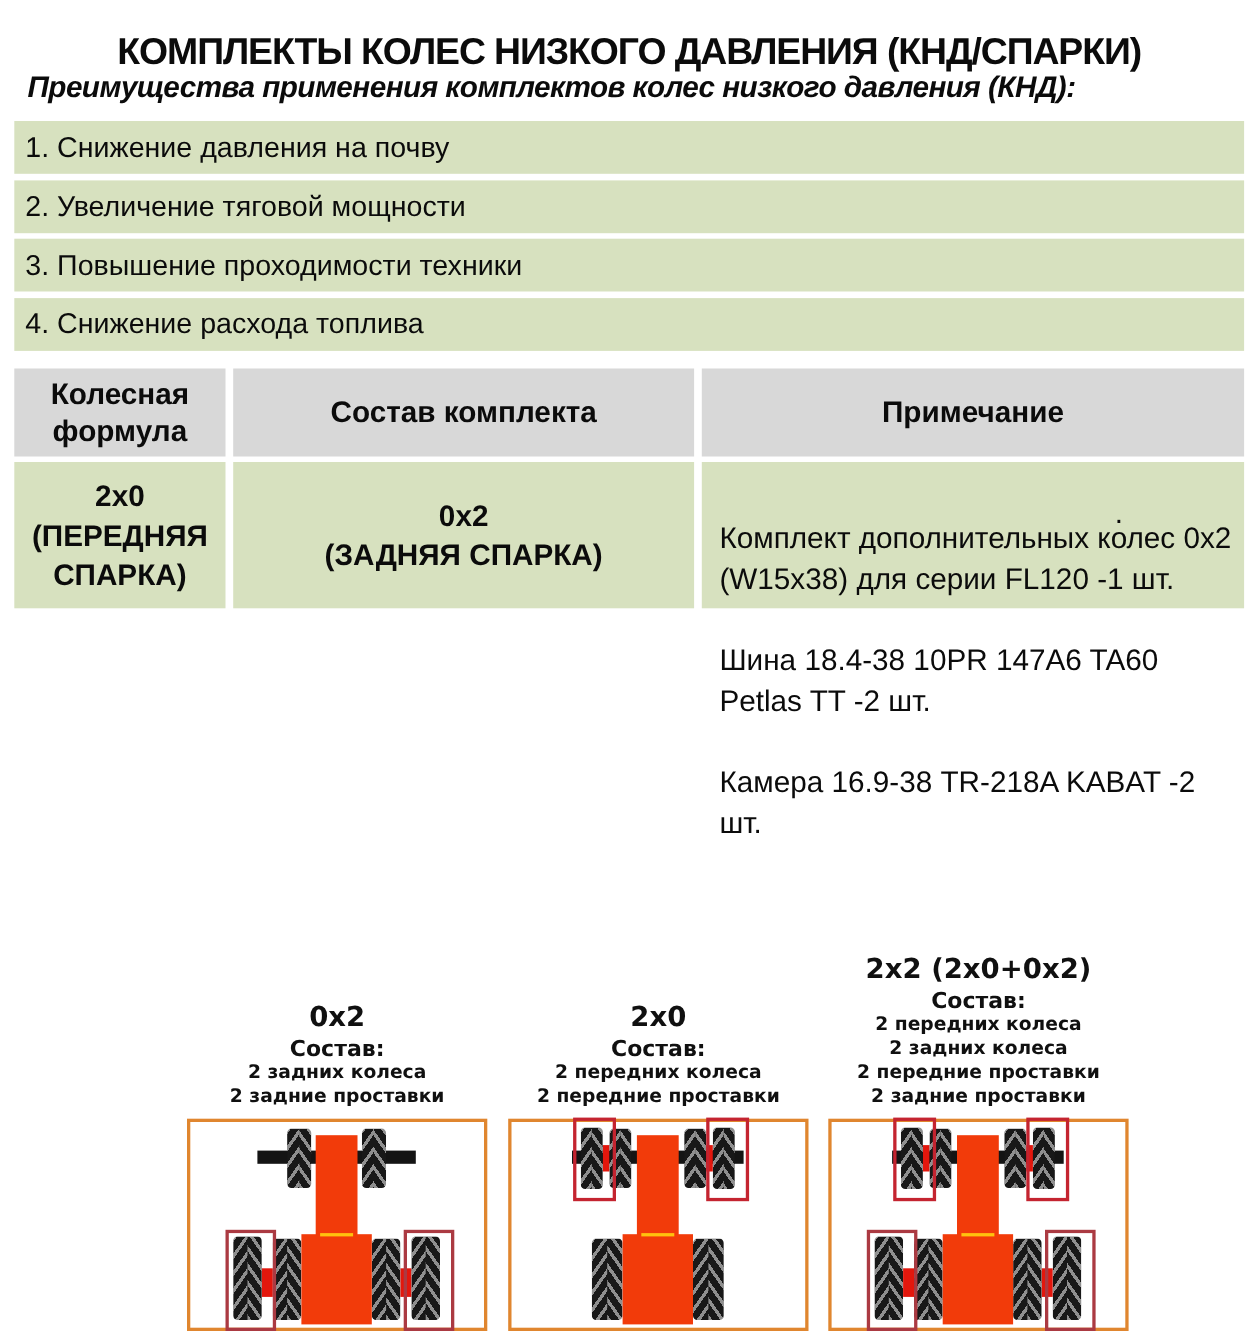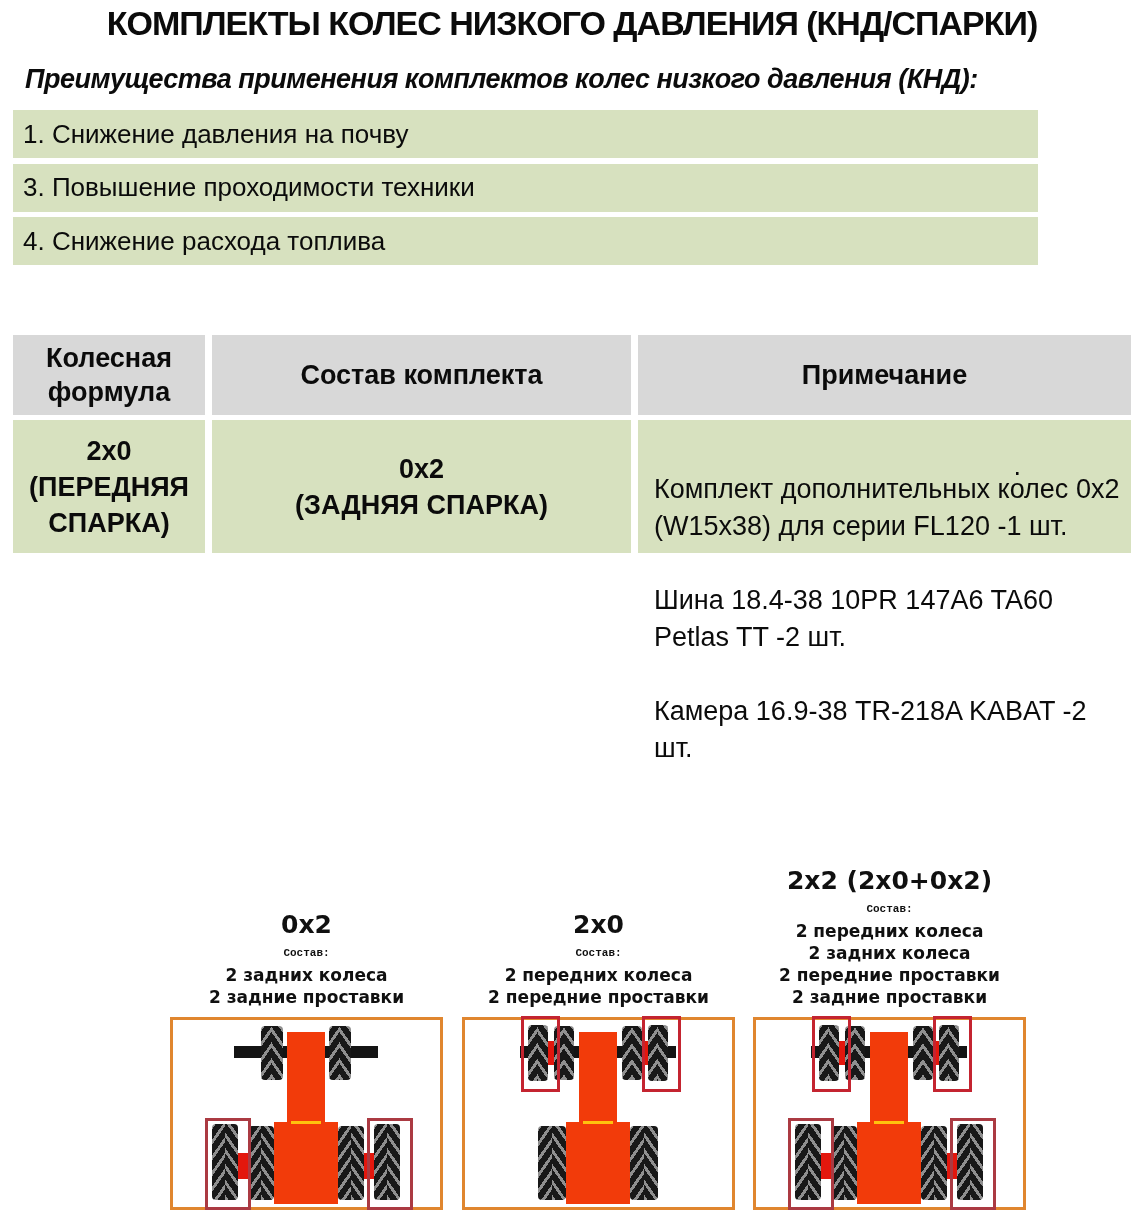--- a/index.html
+++ b/index.html
@@ -4,28 +4,28 @@
 <style>
   html,body{margin:0;padding:0;background:#fff;}
   body{
     width:1144px;height:1219px;position:relative;overflow:hidden;
     font-family:"Liberation Sans", sans-serif;color:#0b0b0b;
     --green:#d7e1bf;--gray:#d8d8d8;--orange:#e0862f;--tractor:#f23b0a;
     --hl-front:#c42430;--hl-rear:#ab3a42;--spacer:#e3170d;--yellow:#ffc20e;
     --tire:#181818;--tread:#8f8f8f;--axle:#141414;
   }
   .page-title{
-    position:absolute;top:4px;left:0;width:1144px;text-align:center;
+    position:absolute;top:28px;left:0;width:1144px;text-align:center;
     font-size:34px;font-weight:bold;letter-spacing:-1px;
   }
   .subtitle{
     position:absolute;top:64px;left:25px;width:1100px;
     font-size:27px;font-weight:bold;font-style:italic;letter-spacing:-0.5px;
   }
-  .benefits{position:absolute;top:110px;left:13px;width:1025px;}
+  .benefits{position:absolute;top:110px;left:13px;width:1118px;}
   .benefit{
     height:48px;margin-bottom:5.5px;background:var(--green);
     display:flex;align-items:center;padding-left:10px;box-sizing:border-box;
     font-size:26px;
   }
   .kit-table{
     position:absolute;top:335px;left:13px;width:910px;
     display:grid;grid-template-columns:192px 419px 493px;
     grid-template-rows:80px 133px 314px;column-gap:7px;row-gap:5px;
   }
@@ -57,21 +57,21 @@
     position:absolute;right:110px;bottom:68px;font-size:27px;white-space:normal;
   }
   
   .diagram{position:absolute;top:860px;height:350px;width:273px;}
   .d1{left:170px;} .d2{left:462px;} .d3{left:753px;}
   .diagram-labels{
     position:absolute;bottom:202px;left:0;right:0;text-align:center;
     font-family:"DejaVu Sans", sans-serif;font-weight:bold;color:#101010;
   }
   .diagram-title{font-size:25px;line-height:30px;margin-bottom:3px;}
-  .diagram-compose{font-size:11px;line-height:21px;font-family:Liberation Mono, monospace;}
+  .diagram-compose{font-size:20px;line-height:21px;}
   .diagram-line{font-size:17px;line-height:22px;}
   .tractor-box{
     position:absolute;top:157px;left:0;width:267px;height:187px;
     border:3px solid var(--orange);background:#fff;overflow:visible;
   }
   .part{position:absolute;}
   .body-part{background:var(--tractor);}
   .axle{background:var(--axle);}
   .spacer-part{background:var(--spacer);}
   .yellow-line{background:var(--yellow);}
@@ -88,20 +88,21 @@
   .hl-rear{border-color:var(--hl-rear);}
 </style>
 </head>
 <body style="--green: #d7e1bf; --gray: #d8d8d8; --orange: #e0862f; --tractor: #f23b0a; --hl-front: #c42430; --hl-rear: #ab3a42; --spacer: #e3170d; --yellow: #ffc20e;">
 
 <div class="page-title">КОМПЛЕКТЫ КОЛЕС НИЗКОГО ДАВЛЕНИЯ (КНД/СПАРКИ)</div>
 <div class="subtitle">Преимущества применения комплектов колес низкого давления (КНД):</div>
 
 <div class="benefits">
   <div class="benefit">1. Снижение давления на почву</div>
+  <div class="benefit">2. Увеличение тяговой мощности</div>
   <div class="benefit">3. Повышение проходимости техники</div>
   <div class="benefit">4. Снижение расхода топлива</div>
 </div>
 
 <div class="kit-table">
   <div class="cell th">Колесная формула</div>
   <div class="cell th">Состав комплекта</div>
   <div class="cell th">Примечание</div>
 
   <div class="cell formula">2x0

